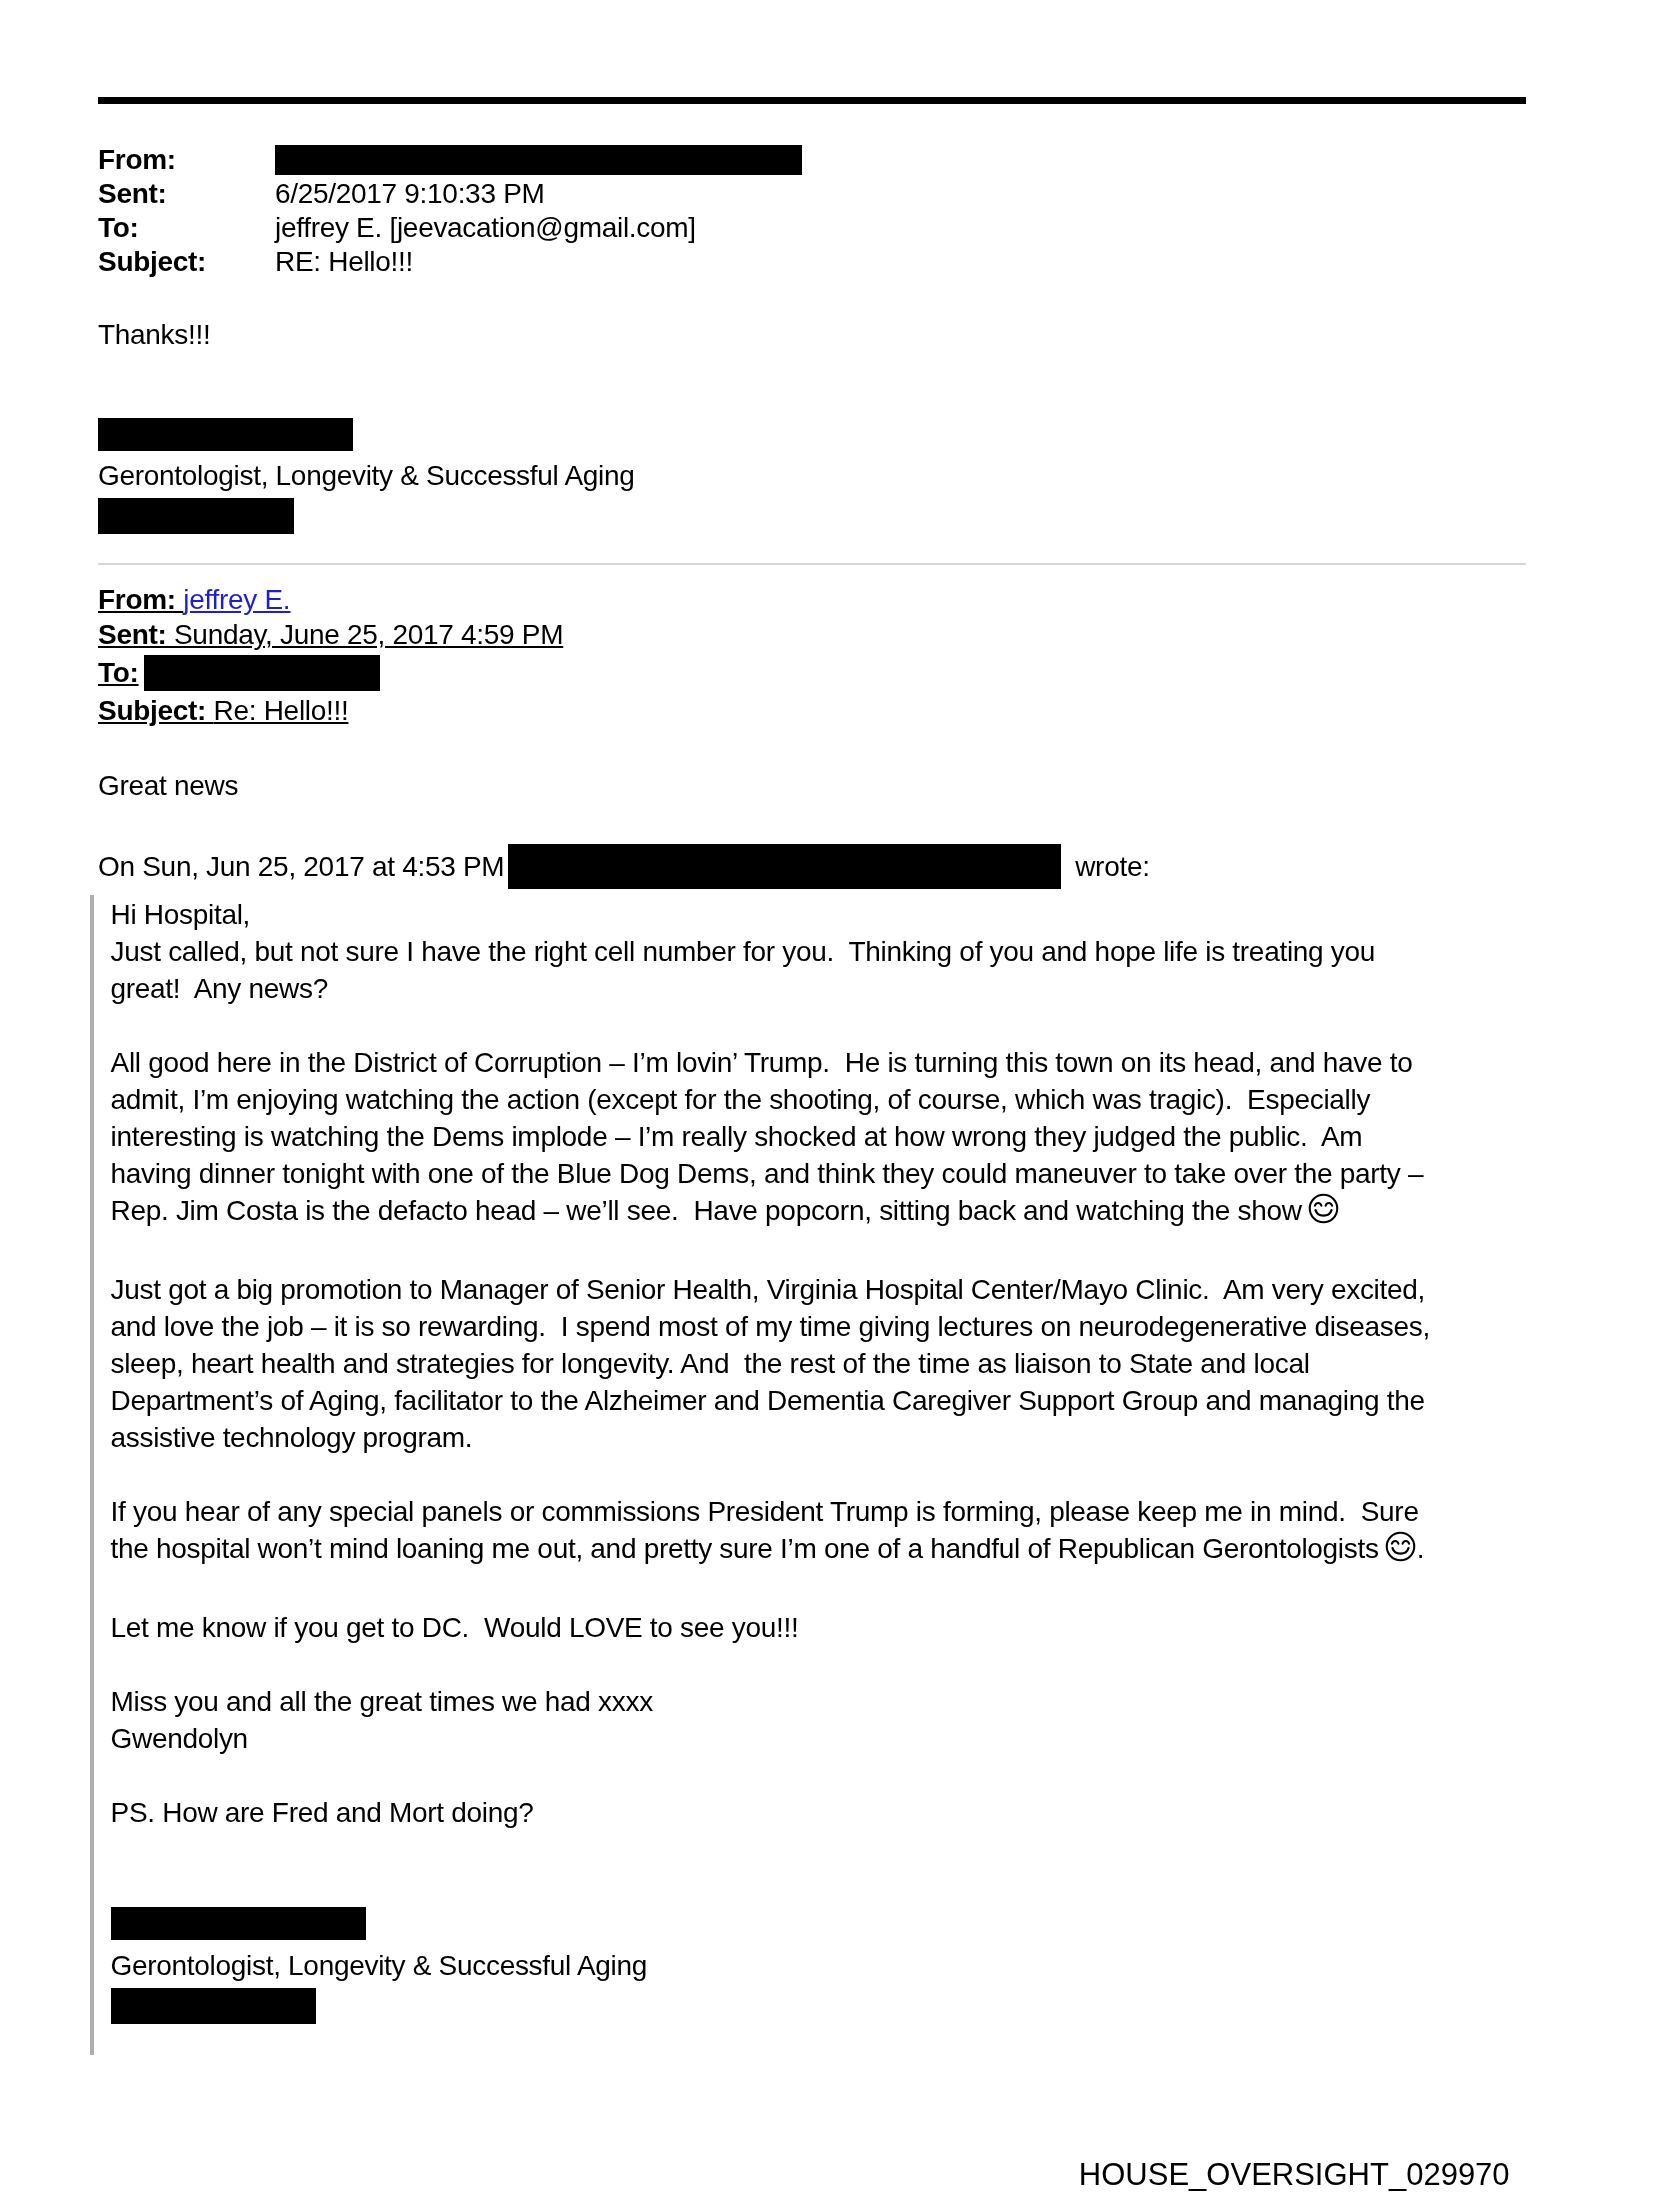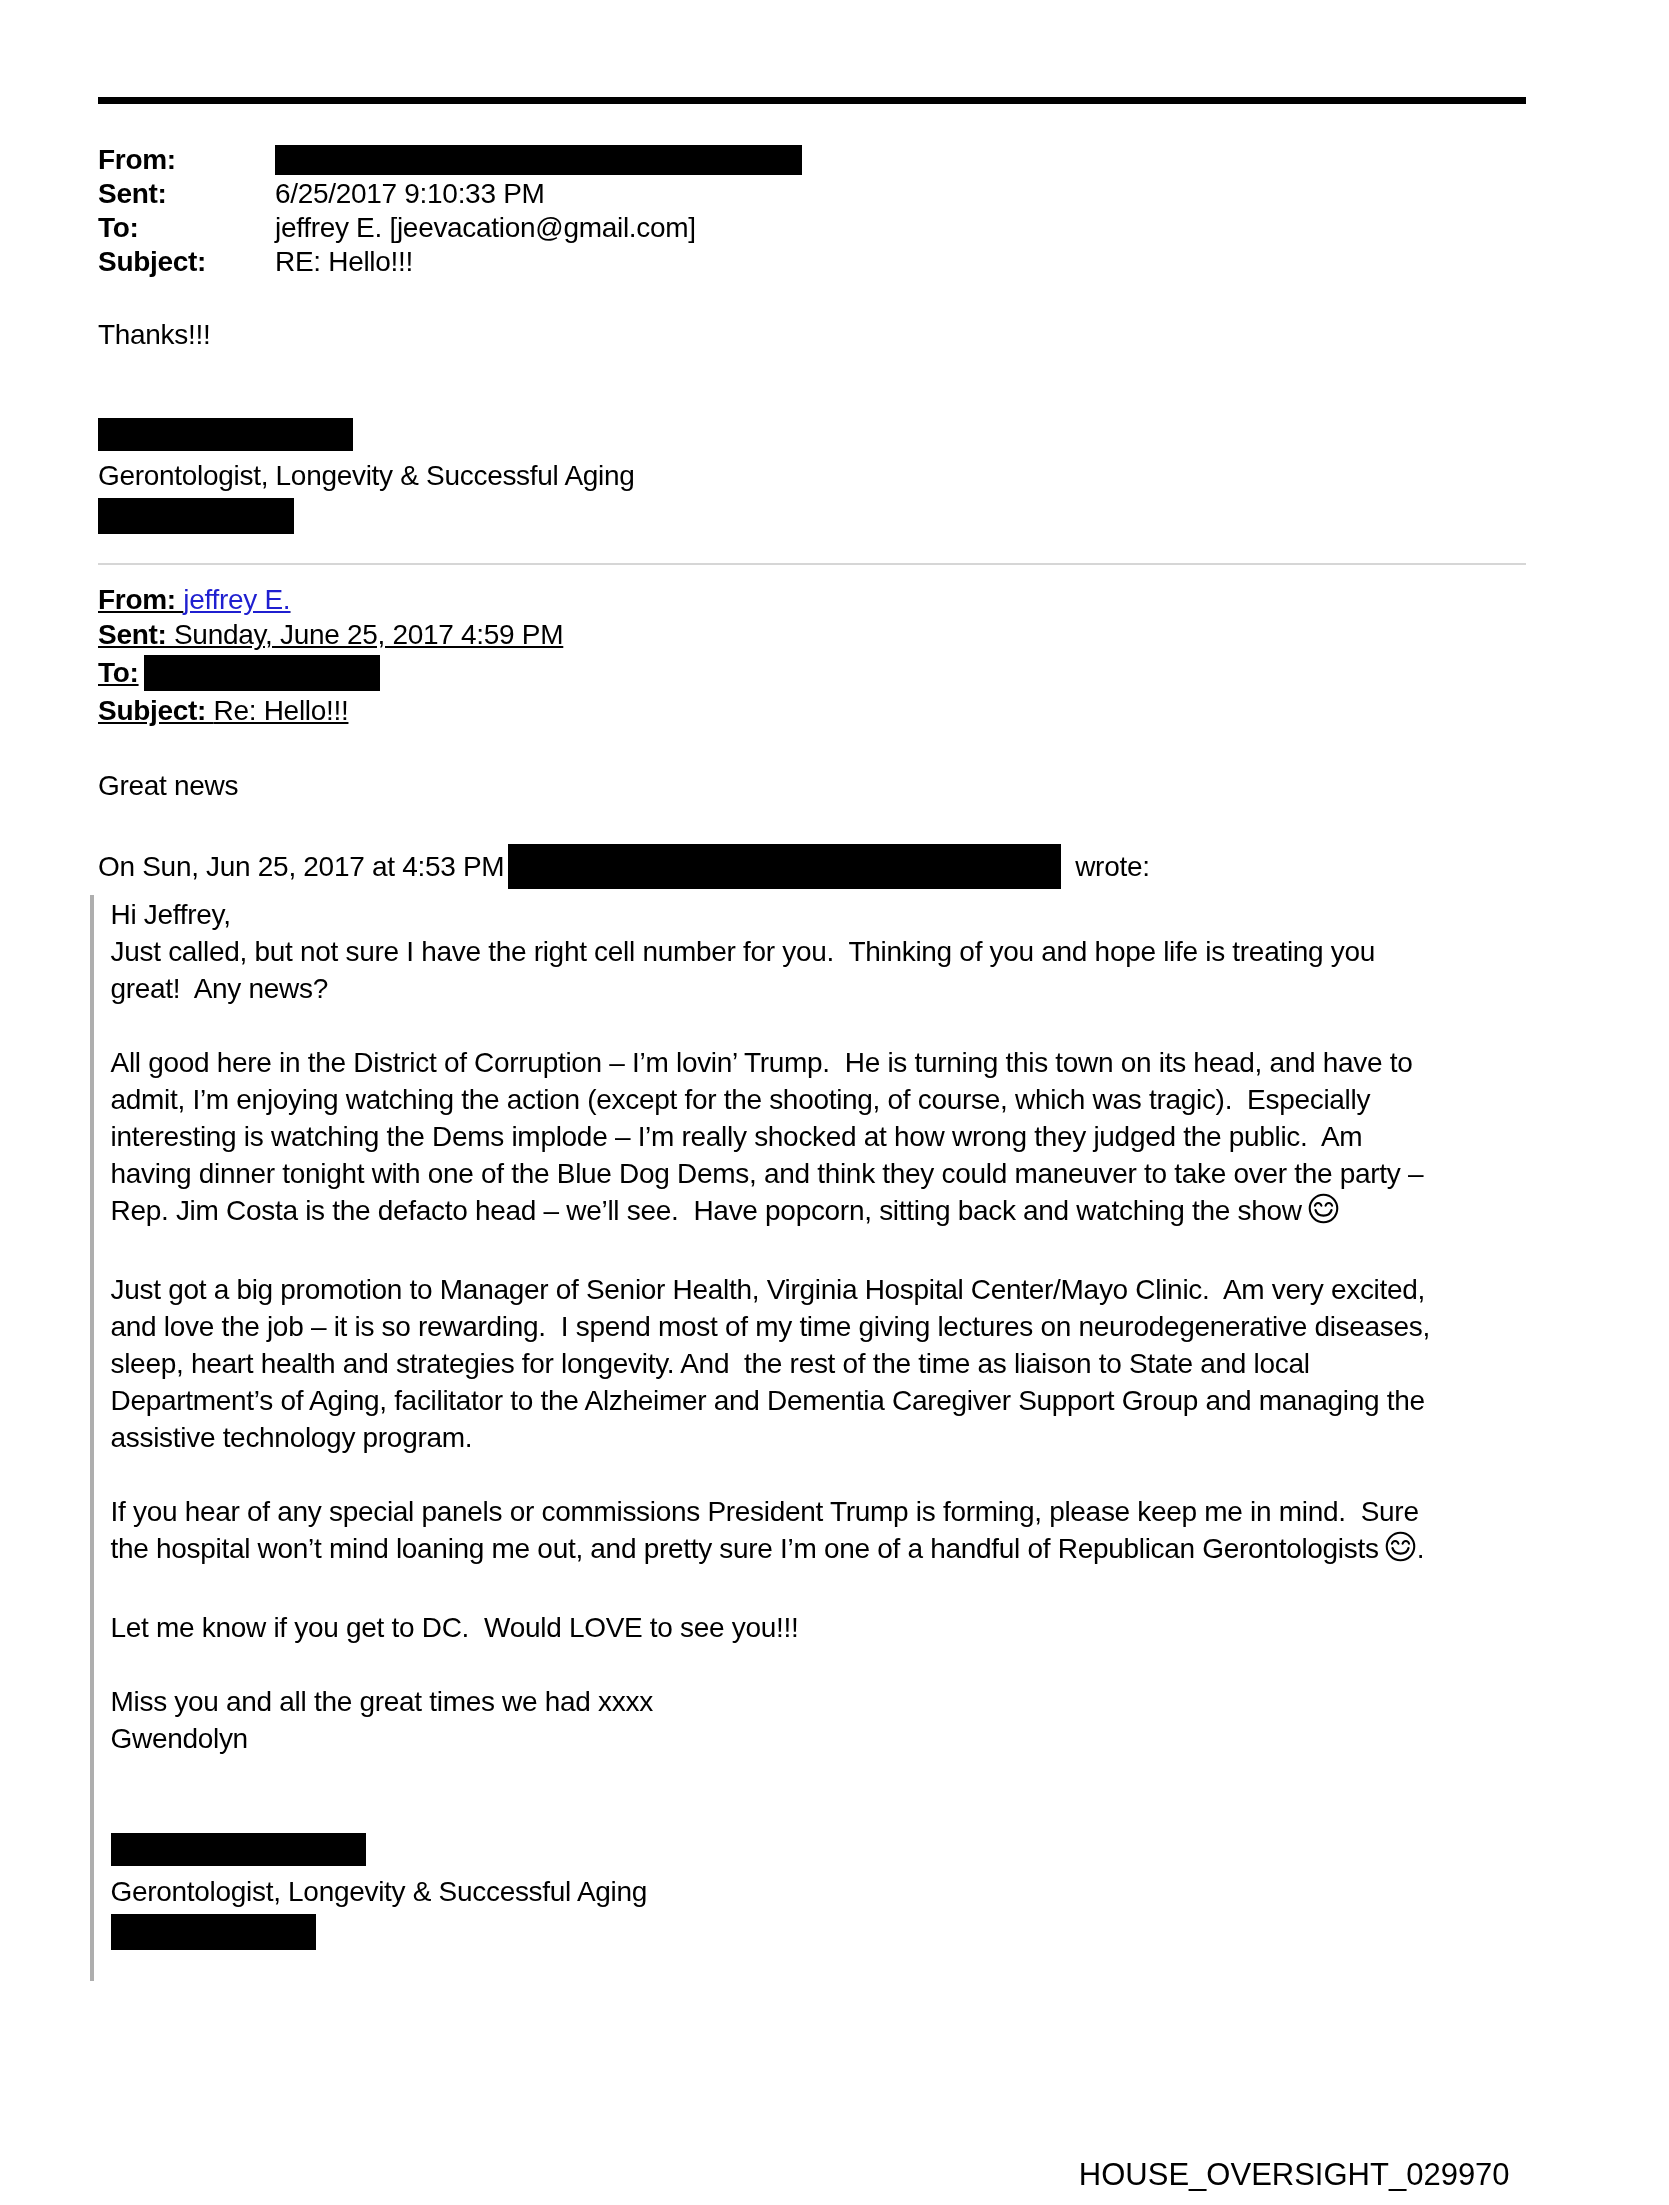--- a/index.html
+++ b/index.html
@@ -126,38 +126,39 @@
 
   <div class="great-news">Great news</div>
 
   <div class="intro-row">
     <span>On Sun, Jun 25, 2017 at 4:53 PM</span>
     <span class="redaction inline red-onsun"></span>
     <span> wrote:</span>
   </div>
 
   <blockquote class="quote">
-    <p>Hi Jeffrey,</p>
+    <p>Hi Hospital,</p>
     <p>Just called, but not sure I have the right cell number for you.  Thinking of you and hope life is treating you great!  Any news?</p>
     <p class="gap"><span>All good here in the District of Corruption – I’m lovin’ Trump.  He is turning this town on its head, and have to admit, I’m enjoying watching the action (except for the shooting, of course, which was tragic).  Especially interesting is watching the Dems implode – I’m really shocked at how wrong they judged the public.  Am having dinner tonight with one of the Blue Dog Dems, and think they could maneuver to take over the party – Rep. Jim Costa is the defacto head – we’ll see.  Have popcorn, sitting back and watching the show</span><span class="emoji"><svg width="33" height="33" viewBox="0 0 48 48" fill="none" xmlns="http://www.w3.org/2000/svg">
             <circle cx="24" cy="24" r="20" stroke="#000" stroke-width="3"></circle>
             <path d="M11.5 20 C 13 14.5, 19.5 14.5, 21 20" stroke="#000" stroke-width="3" stroke-linecap="round" fill="none"></path>
             <path d="M27 20 C 28.5 14.5, 35 14.5, 36.5 20" stroke="#000" stroke-width="3" stroke-linecap="round" fill="none"></path>
             <path d="M12.5 26.5 C 15.5 37, 32.5 37, 35.5 26.5" stroke="#000" stroke-width="3.4" stroke-linecap="round" fill="none"></path>
           </svg></span></p>
     <p class="gap">Just got a big promotion to Manager of Senior Health, Virginia Hospital Center/Mayo Clinic.  Am very excited, and love the job – it is so rewarding.  I spend most of my time giving lectures on neurodegenerative diseases, sleep, heart health and strategies for longevity. And  the rest of the time as liaison to State and local Department’s of Aging, facilitator to the Alzheimer and Dementia Caregiver Support Group and managing the assistive technology program.</p>
     <p class="gap"><span>If you hear of any special panels or commissions President Trump is forming, please keep me in mind.  Sure the hospital won’t mind loaning me out, and pretty sure I’m one of a handful of Republican Gerontologists</span><span class="emoji"><svg width="33" height="33" viewBox="0 0 48 48" fill="none" xmlns="http://www.w3.org/2000/svg">
             <circle cx="24" cy="24" r="20" stroke="#000" stroke-width="3"></circle>
             <path d="M11.5 20 C 13 14.5, 19.5 14.5, 21 20" stroke="#000" stroke-width="3" stroke-linecap="round" fill="none"></path>
             <path d="M27 20 C 28.5 14.5, 35 14.5, 36.5 20" stroke="#000" stroke-width="3" stroke-linecap="round" fill="none"></path>
             <path d="M12.5 26.5 C 15.5 37, 32.5 37, 35.5 26.5" stroke="#000" stroke-width="3.4" stroke-linecap="round" fill="none"></path>
           </svg></span><span>.</span></p>
     <p class="gap">Let me know if you get to DC.  Would LOVE to see you!!!</p>
     <p class="gap">Miss you and all the great times we had xxxx</p>
     <p>Gwendolyn</p>
+    <p class="gap">PS. How are Fred and Mort doing?</p>
     <div class="sig-bottom">
       <div class="redaction red-sig3"></div>
       <div class="sig-title">Gerontologist, Longevity &amp; Successful Aging</div>
       <div class="redaction red-sig4" style="margin-top:3.9px;"></div>
     </div>
     <div class="spacer-end"></div>
   </blockquote>
 
   <div class="footer">HOUSE_OVERSIGHT_029970</div>
 

